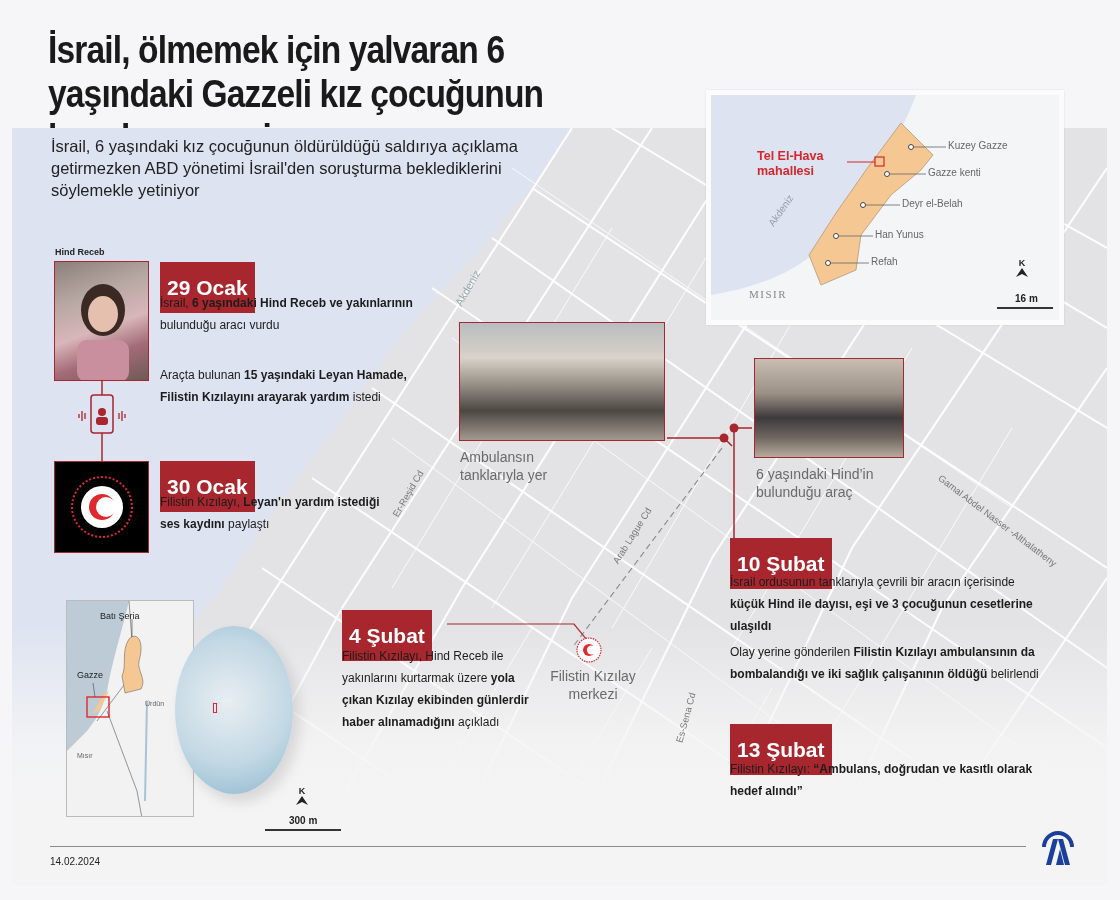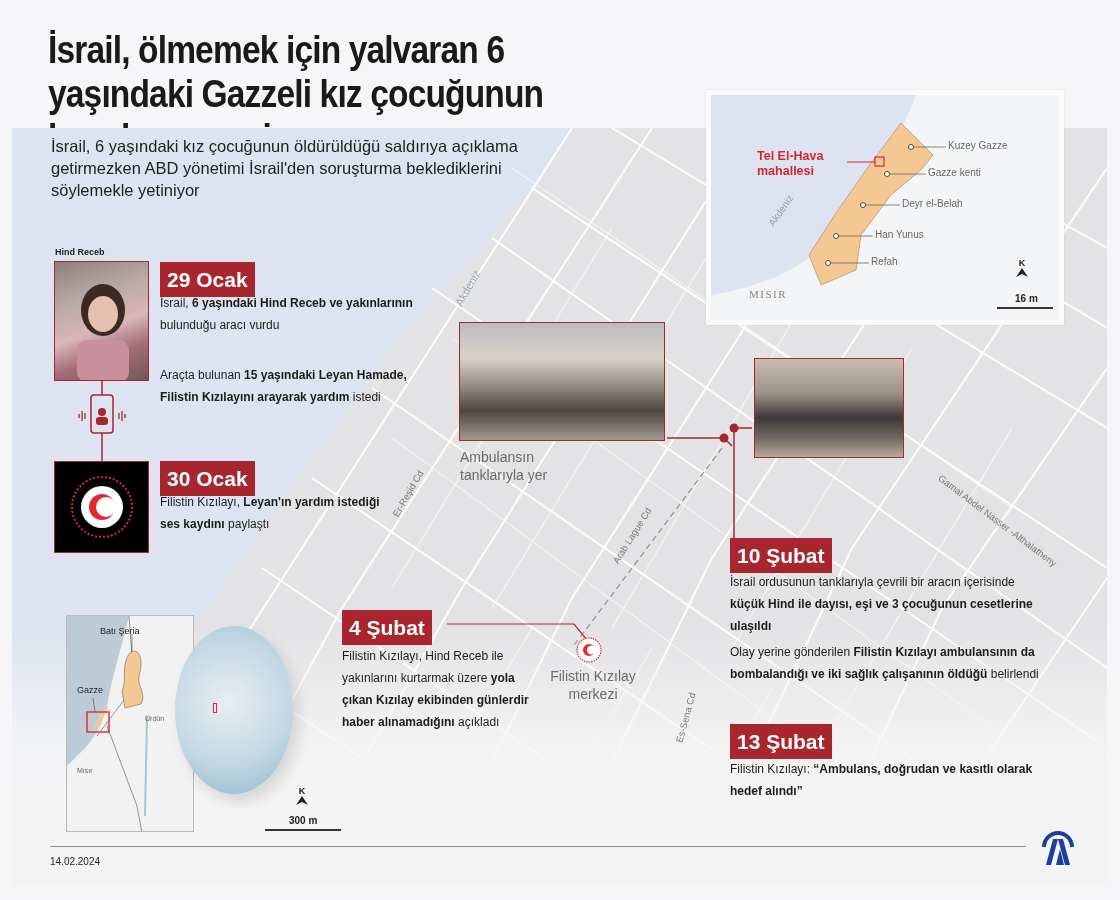--- a/index.html
+++ b/index.html
@@ -7,33 +7,33 @@
   .page { position: relative; width: 1120px; height: 900px; }
   .headline { position: absolute; left: 48px; top: 28px; width: 700px; font-size: 39px; font-weight: 700; line-height: 44px; letter-spacing: -1px; color: #1a1a1a; font-family: "Liberation Sans", sans-serif; transform: scaleX(0.86); transform-origin: left top; }
   .panel { position: absolute; left: 12px; top: 128px; width: 1095px; height: 757px; background: #e3e3e5; overflow: hidden; }
   .sea { position: absolute; left: 0; top: 0; width: 100%; height: 100%; }
   .fade { position: absolute; left: 0; bottom: 0; width: 100%; height: 260px; background: linear-gradient(to bottom, rgba(245,245,246,0) 0%, rgba(245,245,246,0.85) 45%, #f4f4f5 70%); }
   .subtitle { position: absolute; left: 51px; top: 135px; width: 500px; font-size: 16.5px; line-height: 22px; color: #222; }
   .photo-label { position: absolute; left: 55px; top: 247px; font-size: 9px; font-weight: 700; color: #222; }
   .photo { position: absolute; border: 1.5px solid #a8262e; overflow: hidden; }
   .hind-photo { left: 54px; top: 261px; width: 95px; height: 120px; background: linear-gradient(160deg,#8c7f7a 0%, #b7a8a3 30%, #d9b6b9 55%, #a36b78 75%, #6e5a54 100%); }
   .crc-photo { left: 54px; top: 461px; width: 95px; height: 92px; background: #000; display:flex; align-items:center; justify-content:center; }
-  .badge { position: absolute; background: #a8262e; color: #fff; font-weight: 700; font-size: 21px; line-height: 27px; padding: 4px 7px; }
+  .badge { position: absolute; background: #a8262e; color: #fff; font-weight: 700; font-size: 21px; line-height: 27px; padding: 12px 7px; }
   .text { position: absolute; font-size: 12px; line-height: 22px; color: #1c1c1c; }
   .text b { font-weight: 700; }
   .caption { position: absolute; font-size: 14px; line-height: 18px; color: #6a6a6a; }
   .inset { position: absolute; left: 706px; top: 90px; width: 358px; height: 235px; background: #f4f5f7; border: 5px solid #fbfbfc; box-shadow: 0 0 2px rgba(0,0,0,0.1); overflow: hidden; }
   .inset-label { position: absolute; font-size: 10px; color: #666; }
   .tel-label { position: absolute; left: 46px; top: 54px; font-size: 12.5px; line-height: 15px; font-weight: 700; color: #d4262b; }
   .misir { position: absolute; left: 38px; top: 193px; font-size: 11px; letter-spacing: 1.5px; color: #888; font-family: "Liberation Serif", serif; }
   .scale-bar { position: absolute; height: 1.5px; background: #333; }
   .scale-text { position: absolute; font-size: 10px; font-weight: 700; color: #222; }
   .north { position: absolute; font-size: 9px; font-weight: 700; color: #222; text-align: center; }
   .street { position: absolute; font-size: 9.5px; color: #777; white-space: nowrap; }
-  .mini-map { position: absolute; left: 66px; top: 615px; width: 128px; height: 217px; background: #f2f2f2; border: 1px solid #bbb; overflow: hidden; }
+  .mini-map { position: absolute; left: 66px; top: 600px; width: 128px; height: 217px; background: #f2f2f2; border: 1px solid #bbb; overflow: hidden; }
   .globe { position: absolute; left: 175px; top: 626px; width: 118px; height: 168px; border-radius: 50%; background: radial-gradient(circle at 45% 45%, #e9eef2 0%, #c2d8e4 55%, #8cb6cd 100%); box-shadow: 6px 8px 14px rgba(0,0,0,0.12); }
   .footer-line { position: absolute; left: 50px; top: 846px; width: 976px; height: 1px; background: #8a8a8a; }
   .date { position: absolute; left: 50px; top: 856px; font-size: 10px; color: #222; }
   .aa-logo { position: absolute; left: 1040px; top: 825px; width: 36px; height: 40px; }
 </style>
 </head>
 <body>
 
 <div class="page">
 
@@ -139,20 +139,24 @@
   <div class="text" style="left:160px;top:491px;width:230px;">
     <span>Filistin Kızılayı, </span><b>Leyan'ın yardım istediği ses kaydını</b><span> paylaştı</span>
   </div>
 
   <div class="photo" style="left:459px;top:322px;width:206px;height:119px;background:linear-gradient(180deg,#b9bdc0 0%,#d8d2c8 30%,#8f8880 55%,#4d4743 75%,#a29a90 100%);"></div>
   <div class="caption" style="left:460px;top:448px;">
     <div>Ambulansın</div>
       <div>tanklarıyla yer</div>
   </div>
   <div class="photo" style="left:754px;top:358px;width:150px;height:100px;background:linear-gradient(180deg,#c8bdb1 0%,#9c9186 35%,#3d3a3c 60%,#6e6660 80%,#b5aa9c 100%);"></div>
+  <div class="caption" style="left:756px;top:465px;">
+    <div>6 yaşındaki Hind’in</div>
+      <div>bulunduğu araç</div>
+  </div>
 
   <div class="street" style="left:448px;top:282px;transform:rotate(-60deg);font-size:11px;color:#9aa;">Akdeniz</div>
   <div class="street" style="left:382px;top:488px;transform:rotate(-60deg);">Er-Reşid Cd</div>
   <div class="street" style="left:600px;top:530px;transform:rotate(-58deg);">Arab Lague Cd</div>
   <div class="street" style="left:660px;top:712px;transform:rotate(-75deg);">Es-Sena Cd</div>
   <div class="street" style="left:925px;top:515px;transform:rotate(37deg);">Gamal Abdel Nasser -Althalatheny</div>
 
   <svg style="position:absolute;left:575px;top:636px" width="28" height="28">
     <circle cx="14" cy="14" r="12" fill="#fff" stroke="#e0282e" stroke-width="1.2" stroke-dasharray="1.5 1"></circle>
     <circle cx="14" cy="14" r="6" fill="#e0282e"></circle>

